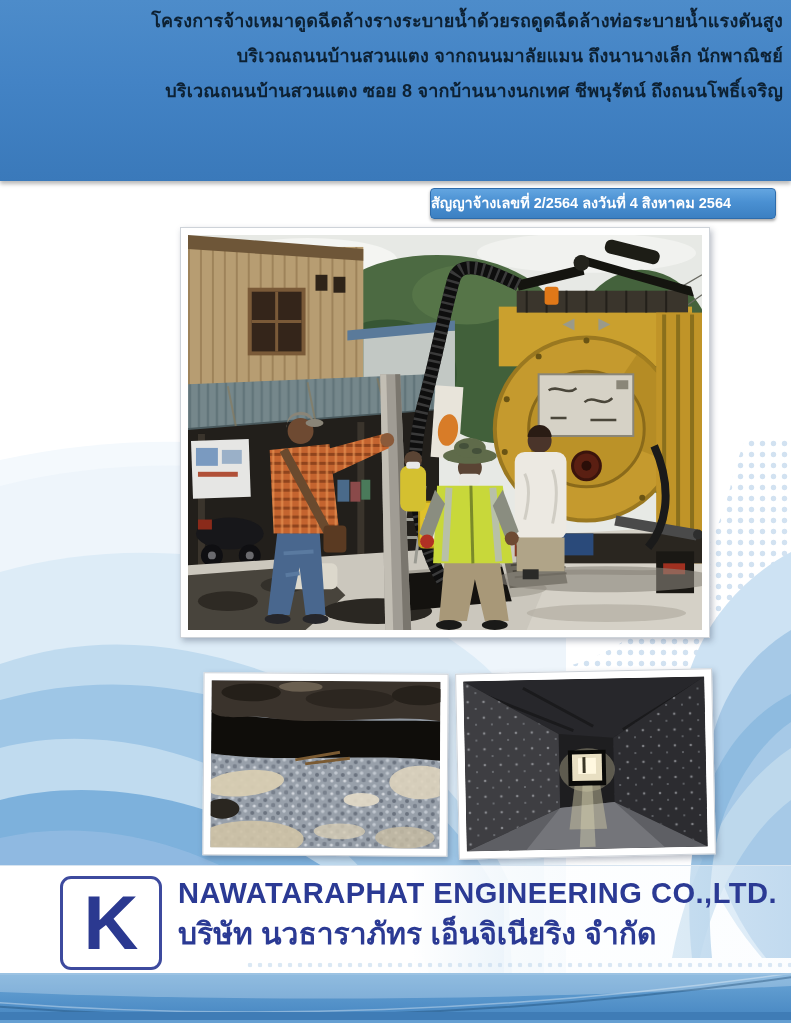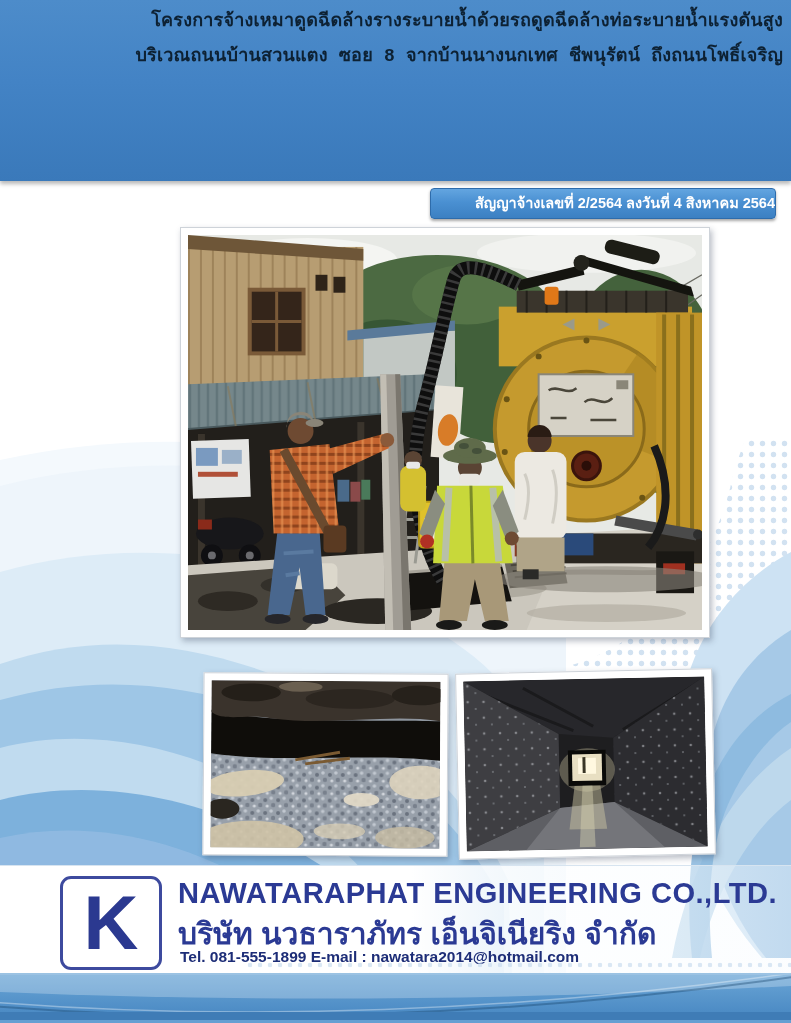--- a/index.html
+++ b/index.html
@@ -4,30 +4,30 @@
 <style>
   html,body{margin:0;padding:0;background:#fff;}
   .page{position:relative;width:791px;height:1023px;overflow:hidden;background:#ffffff;
         font-family:"Liberation Sans", sans-serif;}
   .abs{position:absolute;}
 
   
   .header{left:0;top:0;width:791px;height:181px;
     background:linear-gradient(180deg,#4d8cca 0%,#4383c5 45%,#3a79ba 100%);
     box-shadow:0 3px 4px rgba(0,0,0,.28);
-    padding:4px 8px 0 1px;box-sizing:border-box;font-family:Liberation Mono, monospace;}
+    padding:4px 8px 0 1px;box-sizing:border-box;}
   .hdr-line{text-align:right;color:#0d2133;font-size:18px;font-weight:700;
     line-height:35px;white-space:nowrap;letter-spacing:.2px;}
 
   
   .banner{left:430px;top:188px;width:346px;height:31px;border-radius:4px;
     background:linear-gradient(180deg,#63a5e0 0%,#4a90d2 45%,#3c80c2 100%);
     border:1px solid #2e6cab;box-sizing:border-box;
     box-shadow:0 2px 3px rgba(0,0,0,.35);
-    color:#ffffff;font-size:14.5px;font-weight:700;text-align:right;line-height:29px;}
+    color:#ffffff;font-size:14.5px;font-weight:700;text-align:left;line-height:29px;}
 
   
   .frame{background:#ffffff;border:1px solid #ced3d9;box-sizing:border-box;padding:7px;
     box-shadow:2px 3px 6px rgba(50,60,85,.35);}
   .frame svg{display:block;}
   .f-main{left:180px;top:227px;width:530px;height:411px;}
   .f-s1{left:203px;top:673px;width:245px;height:183px;transform:rotate(.4deg);}
   .f-s2{left:457px;top:671px;width:257px;height:186px;transform:rotate(-1.2deg);}
 
   
@@ -72,20 +72,21 @@
     <path d="M745,440 L791,440 L791,705 L560,705 L560,668 C652,648 718,560 734,470 Z" fill="url(#pgdots)"></path>
 
     <path d="M791,552 C716,592 676,668 678,748 C680,826 712,900 762,958 L791,958 Z" fill="#cde2f3"></path>
     <path d="M791,630 C738,662 708,718 706,782 C704,848 728,912 766,958 L791,958 Z" fill="#a6c9e7"></path>
     <path d="M672,958 C690,862 734,786 791,748 L791,800 C748,832 714,894 700,958 Z" fill="#bdd8ec"></path>
     <path d="M791,694 C748,716 718,756 702,806 C690,844 686,902 692,958 L712,958 C706,896 712,838 730,800 C748,762 770,736 791,722 Z" fill="#8ab8de" opacity=".85"></path>
   </svg>
 
   <div class="abs z2 header">
     <div class="hdr-line">โครงการจ้างเหมาดูดฉีดล้างรางระบายน้ำด้วยรถดูดฉีดล้างท่อระบายน้ำแรงดันสูง</div>
+    <div class="hdr-line">บริเวณถนนบ้านสวนแตง จากถนนมาลัยแมน ถึงนานางเล็ก นักพาณิชย์</div>
     <div class="hdr-line">บริเวณถนนบ้านสวนแตง ซอย 8 จากบ้านนางนกเทศ ชีพนุรัตน์ ถึงถนนโพธิ์เจริญ</div>
   </div>
 
   <div class="abs z2 banner">สัญญาจ้างเลขที่ 2/2564 ลงวันที่ 4 สิงหาคม 2564</div>
 
   <div class="abs z2 frame f-main">
     <svg width="514" height="395" viewBox="0 0 516 397" preserveAspectRatio="none">
       <defs>
         <pattern id="plaid" width="9" height="9" patternUnits="userSpaceOnUse">
           <rect width="9" height="9" fill="#c4642f"></rect>
@@ -325,21 +326,20 @@
       <polygon points="118,108 128,108 130,170 114,170" fill="#d8d2b2" opacity=".45"></polygon>
     </svg>
   </div>
 
   <div class="abs z2 footer">
     <div class="abs logo">
       <span>K</span>
     </div>
     <div class="abs co-en">NAWATARAPHAT  ENGINEERING  CO.,LTD.</div>
     <div class="abs co-th">บริษัท นวธาราภัทร เอ็นจิเนียริง จำกัด</div>
-    <div class="abs co-tel">Tel. 081-555-1899   E-mail : nawatara2014@hotmail.com</div>
     <div class="abs dotstrip"></div>
   </div>
 
   <div class="abs z2 bottomband">
     <svg width="791" height="50" viewBox="0 0 791 50">
       <defs>
         <linearGradient id="bb" x1="0" y1="0" x2="0" y2="1">
           <stop offset="0" stop-color="#6ba6d6"></stop>
             <stop offset="1" stop-color="#4484c0"></stop>
         </linearGradient>

